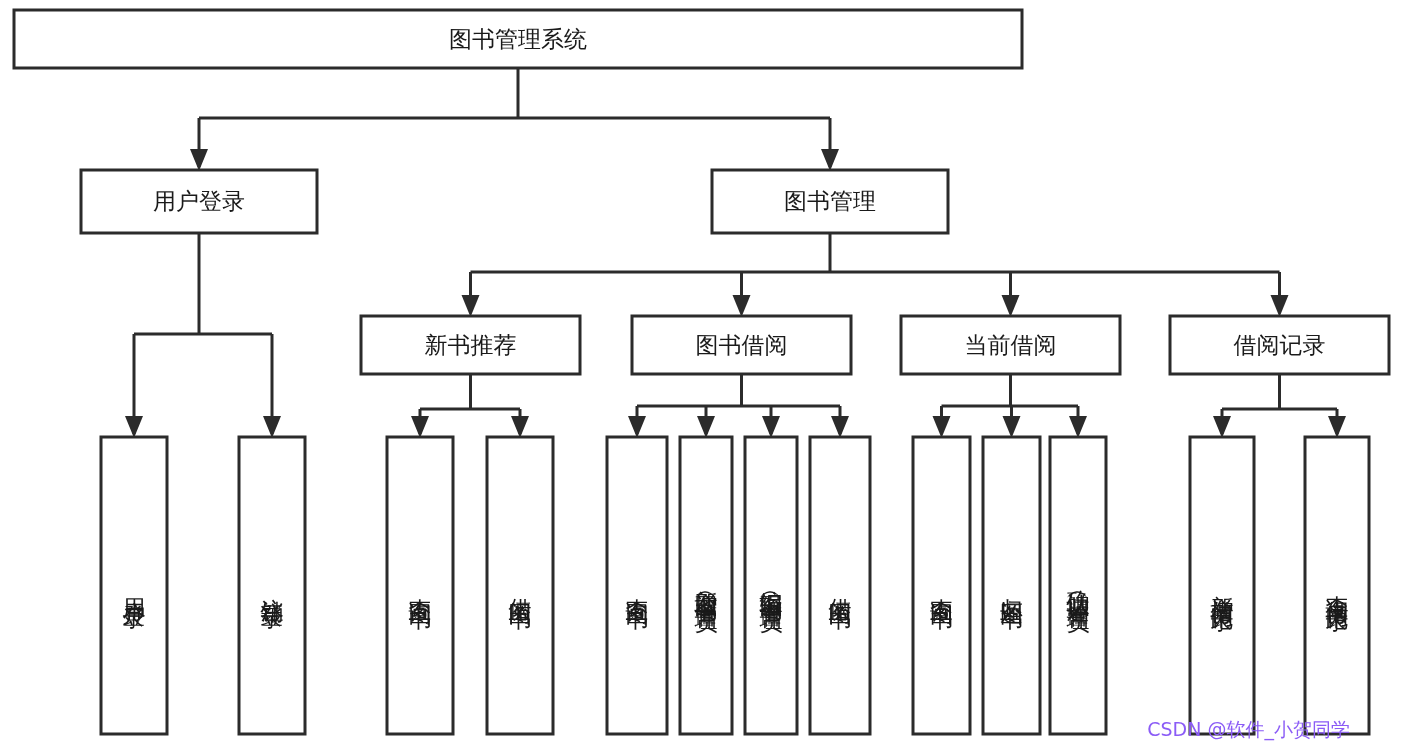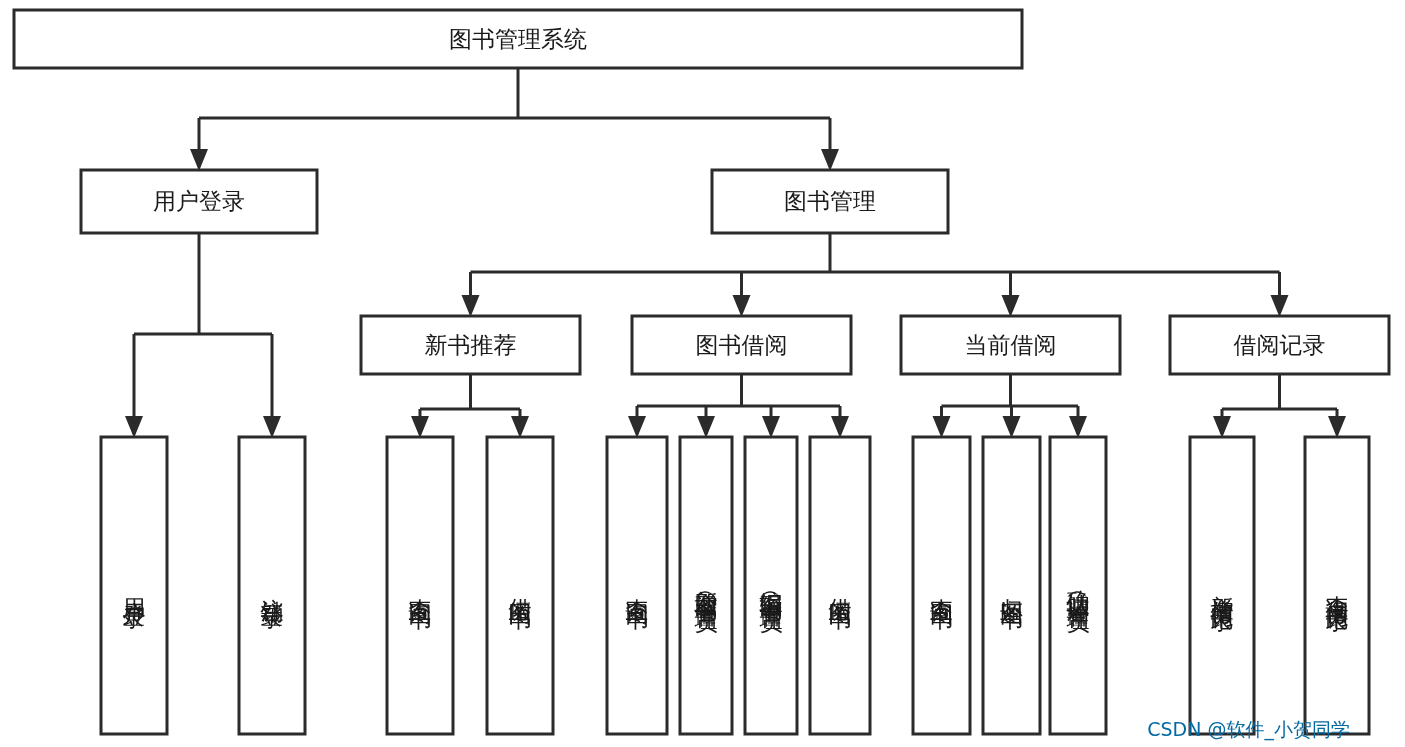--- a/index.html
+++ b/index.html
@@ -61,21 +61,21 @@
     text-align: center;
     white-space: nowrap;
     pointer-events: none;
   }
   .watermark {
     position: absolute;
     right: 10px;
     bottom: 4px;
     font-family: "DejaVu Sans", "Liberation Sans", sans-serif;
     font-size: 19px;
-    color: #0369a1;
+    color: #8b5cf6;
     white-space: nowrap;
   }
 </style>
 </head>
 <body>
 
 <div id="diagram-root">
 
   <svg class="tree" viewBox="0 0 1405 747">
 

